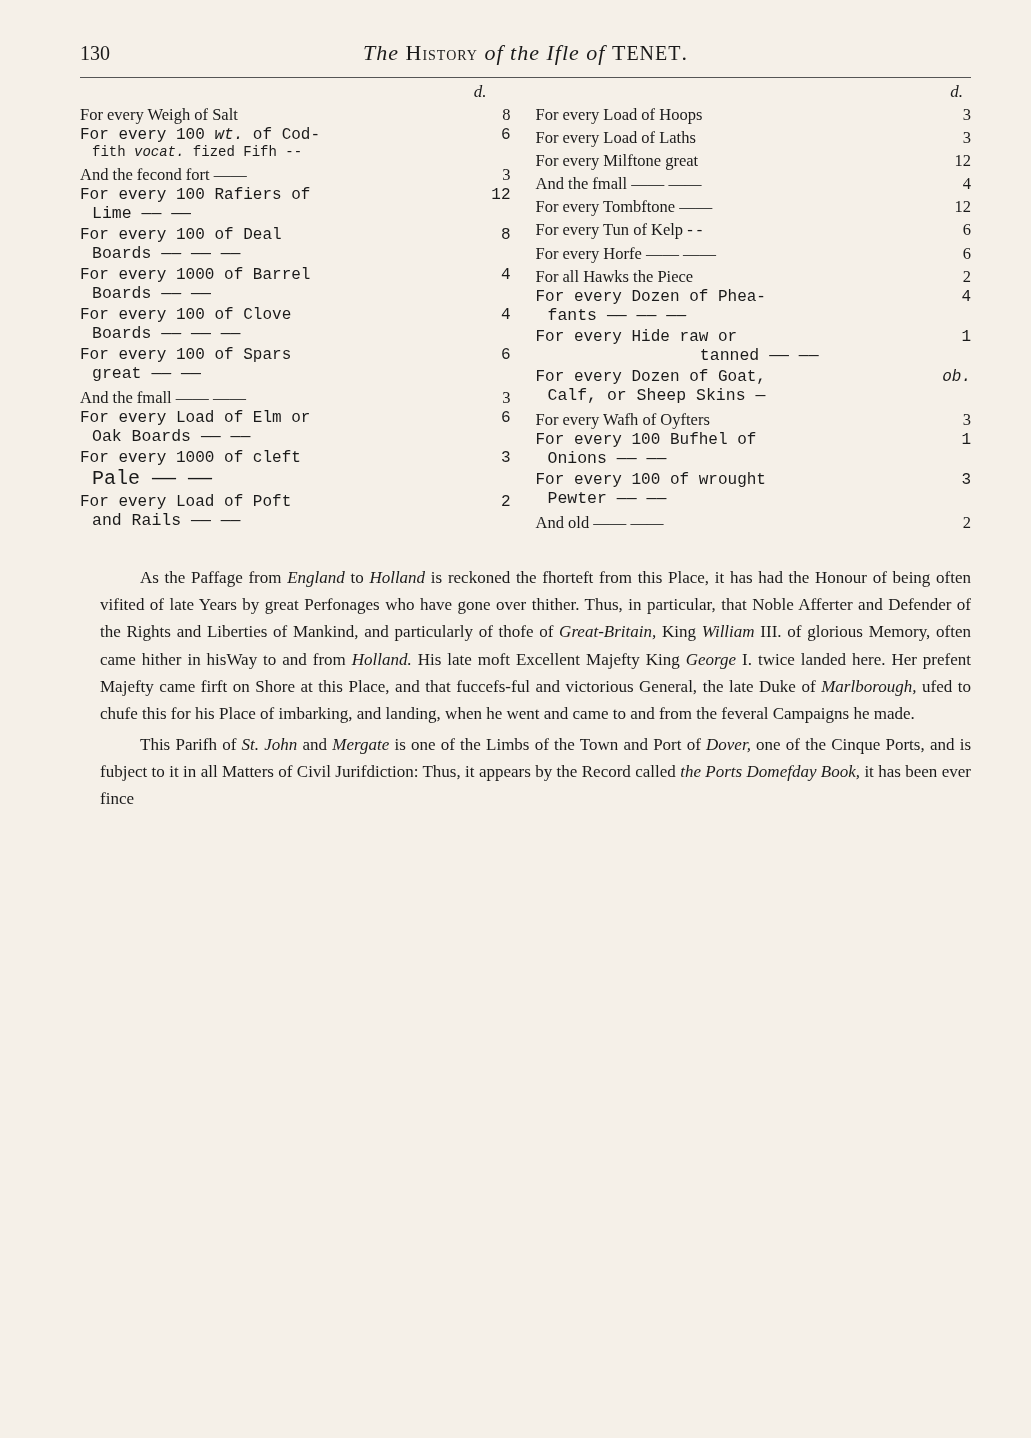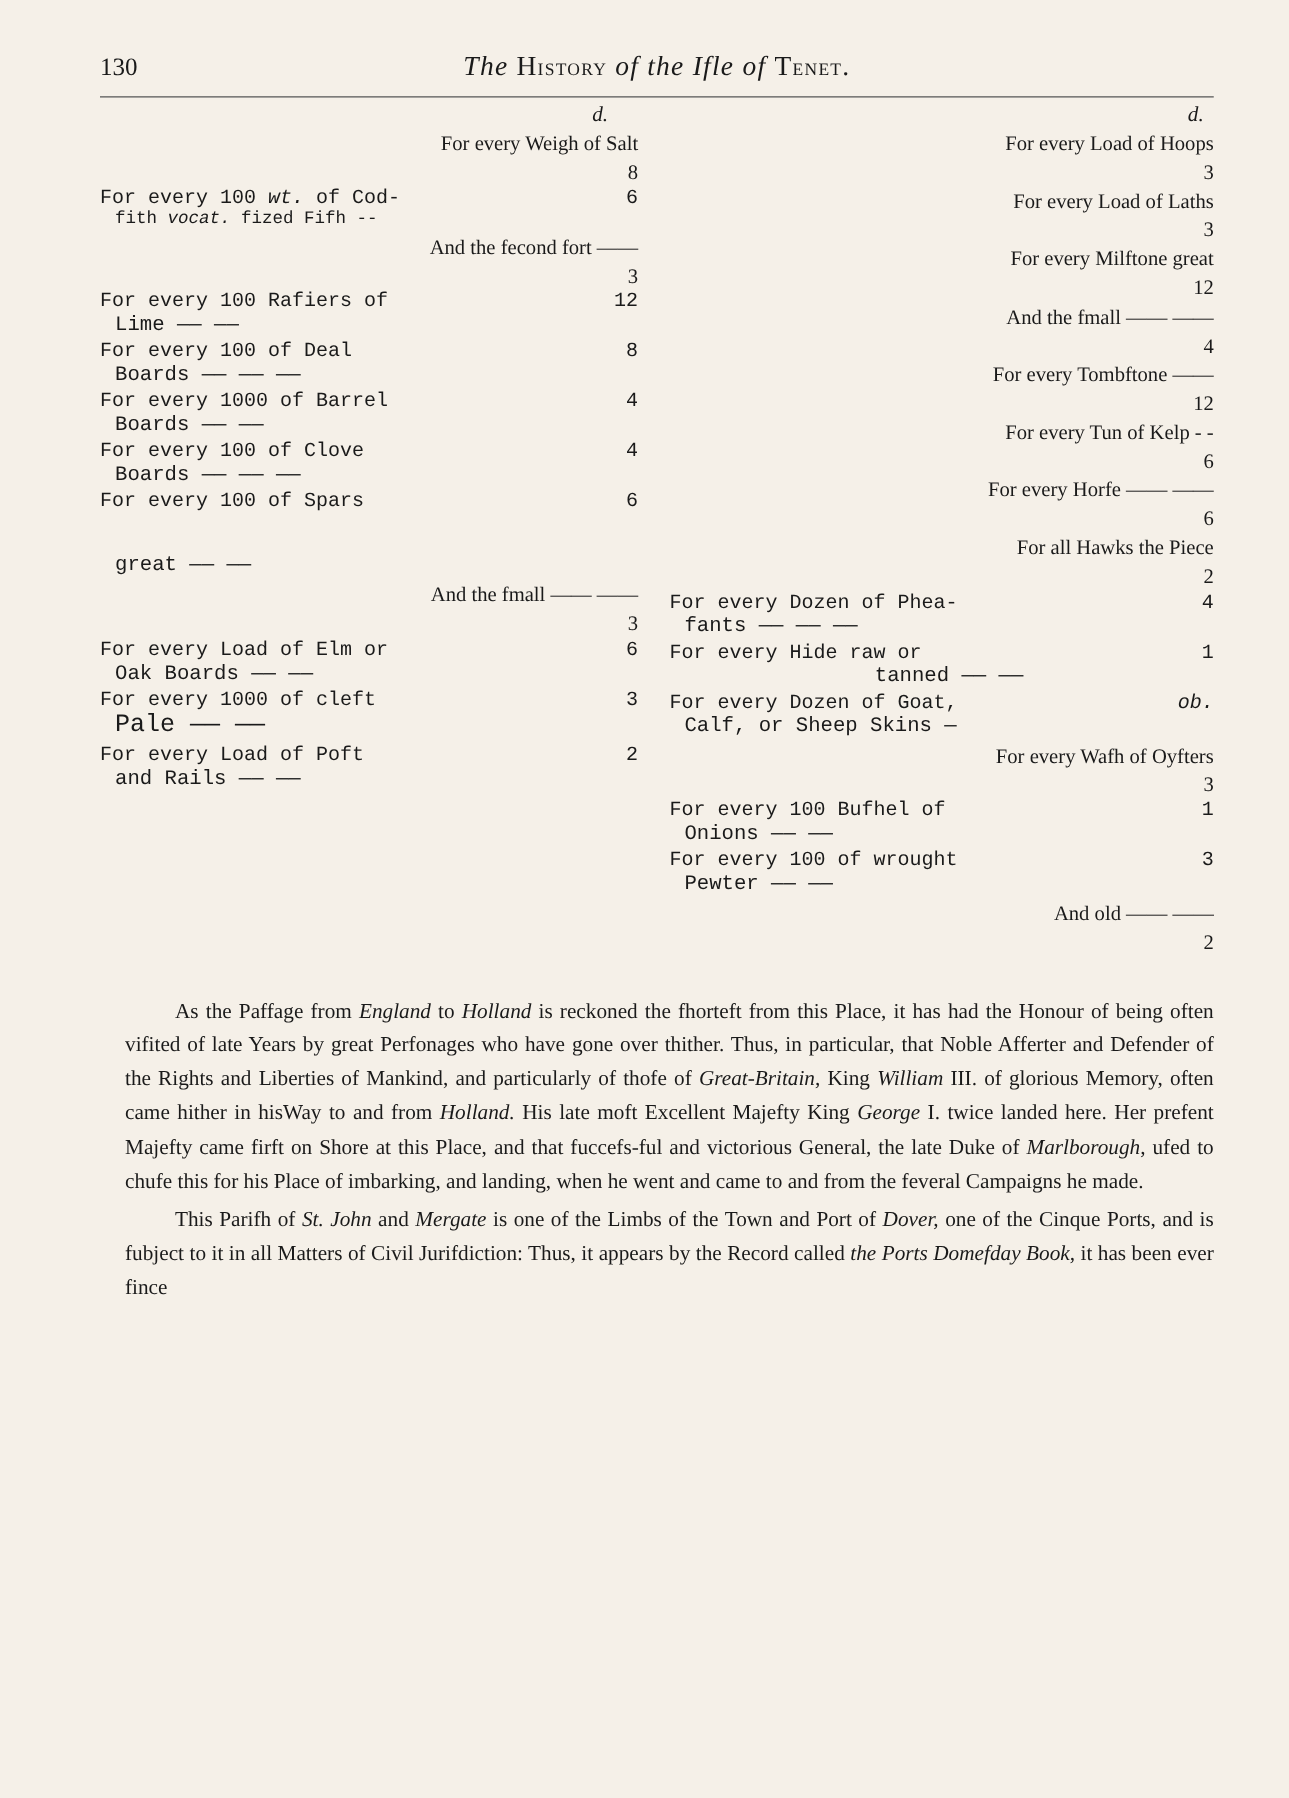--- a/index.html
+++ b/index.html
@@ -93,21 +93,20 @@
       padding-right: 24px;
       margin-bottom: 1px;
     }
 
     .entry-item {
       display: flex;
       align-items: flex-end;
       justify-content: space-between;
       font-size: 16.5px;
       line-height: 1.4;
-      flex-direction: column;
     }
 
     .entry-item .txt {
       flex: 1;
     }
 
     .entry-item .num {
       min-width: 22px;
       text-align: right;
       font-size: 16.5px;
@@ -133,21 +132,21 @@
 
   <div class="page-header">
     <span class="page-number">130</span>
     <div class="page-title">
       <span class="italic">The</span>
       <span class="smallcaps"> H<span style="font-size:14px">ISTORY</span></span>
       <span class="italic"> of </span>
       <span class="italic">the </span>
       <span class="italic">Ifle </span>
       <span class="italic">of </span>
-      <span class="smallcaps">T<span style="font-size:14px">ENET</span>.</span>
+      <span class="smallcaps">T<span style="font-size:20px">ENET</span>.</span>
     </div>
     <span style="width:30px"></span>
   </div>
 
   <div class="table-section">
     <div class="cols-wrapper">
 
       <div class="left-half">
         <div class="d-row">
           <span>d.</span>
@@ -201,21 +200,21 @@
             <span class="num">4</span>
           </div>
           <div style="font-size:16.5px; padding-left:12px;">Boards  ——  ——  ——</div>
         </div>
 
         <div class="multi-line">
           <div class="ml-row">
             <span class="txt">For every  100  of  Spars</span>
             <span class="num">6</span>
           </div>
-          <div style="font-size:16.5px; padding-left:12px;margin-top:32px;">great    ——         ——</div>
+          <div style="font-size:16.5px; padding-left:12px;">great    ——         ——</div>
         </div>
 
         <div class="entry-item">
           <span class="txt">And the fmall  ——   ——</span>
           <span class="num">3</span>
         </div>
 
         <div class="multi-line">
           <div class="ml-row">
             <span class="txt">For every Load of Elm or</span>

